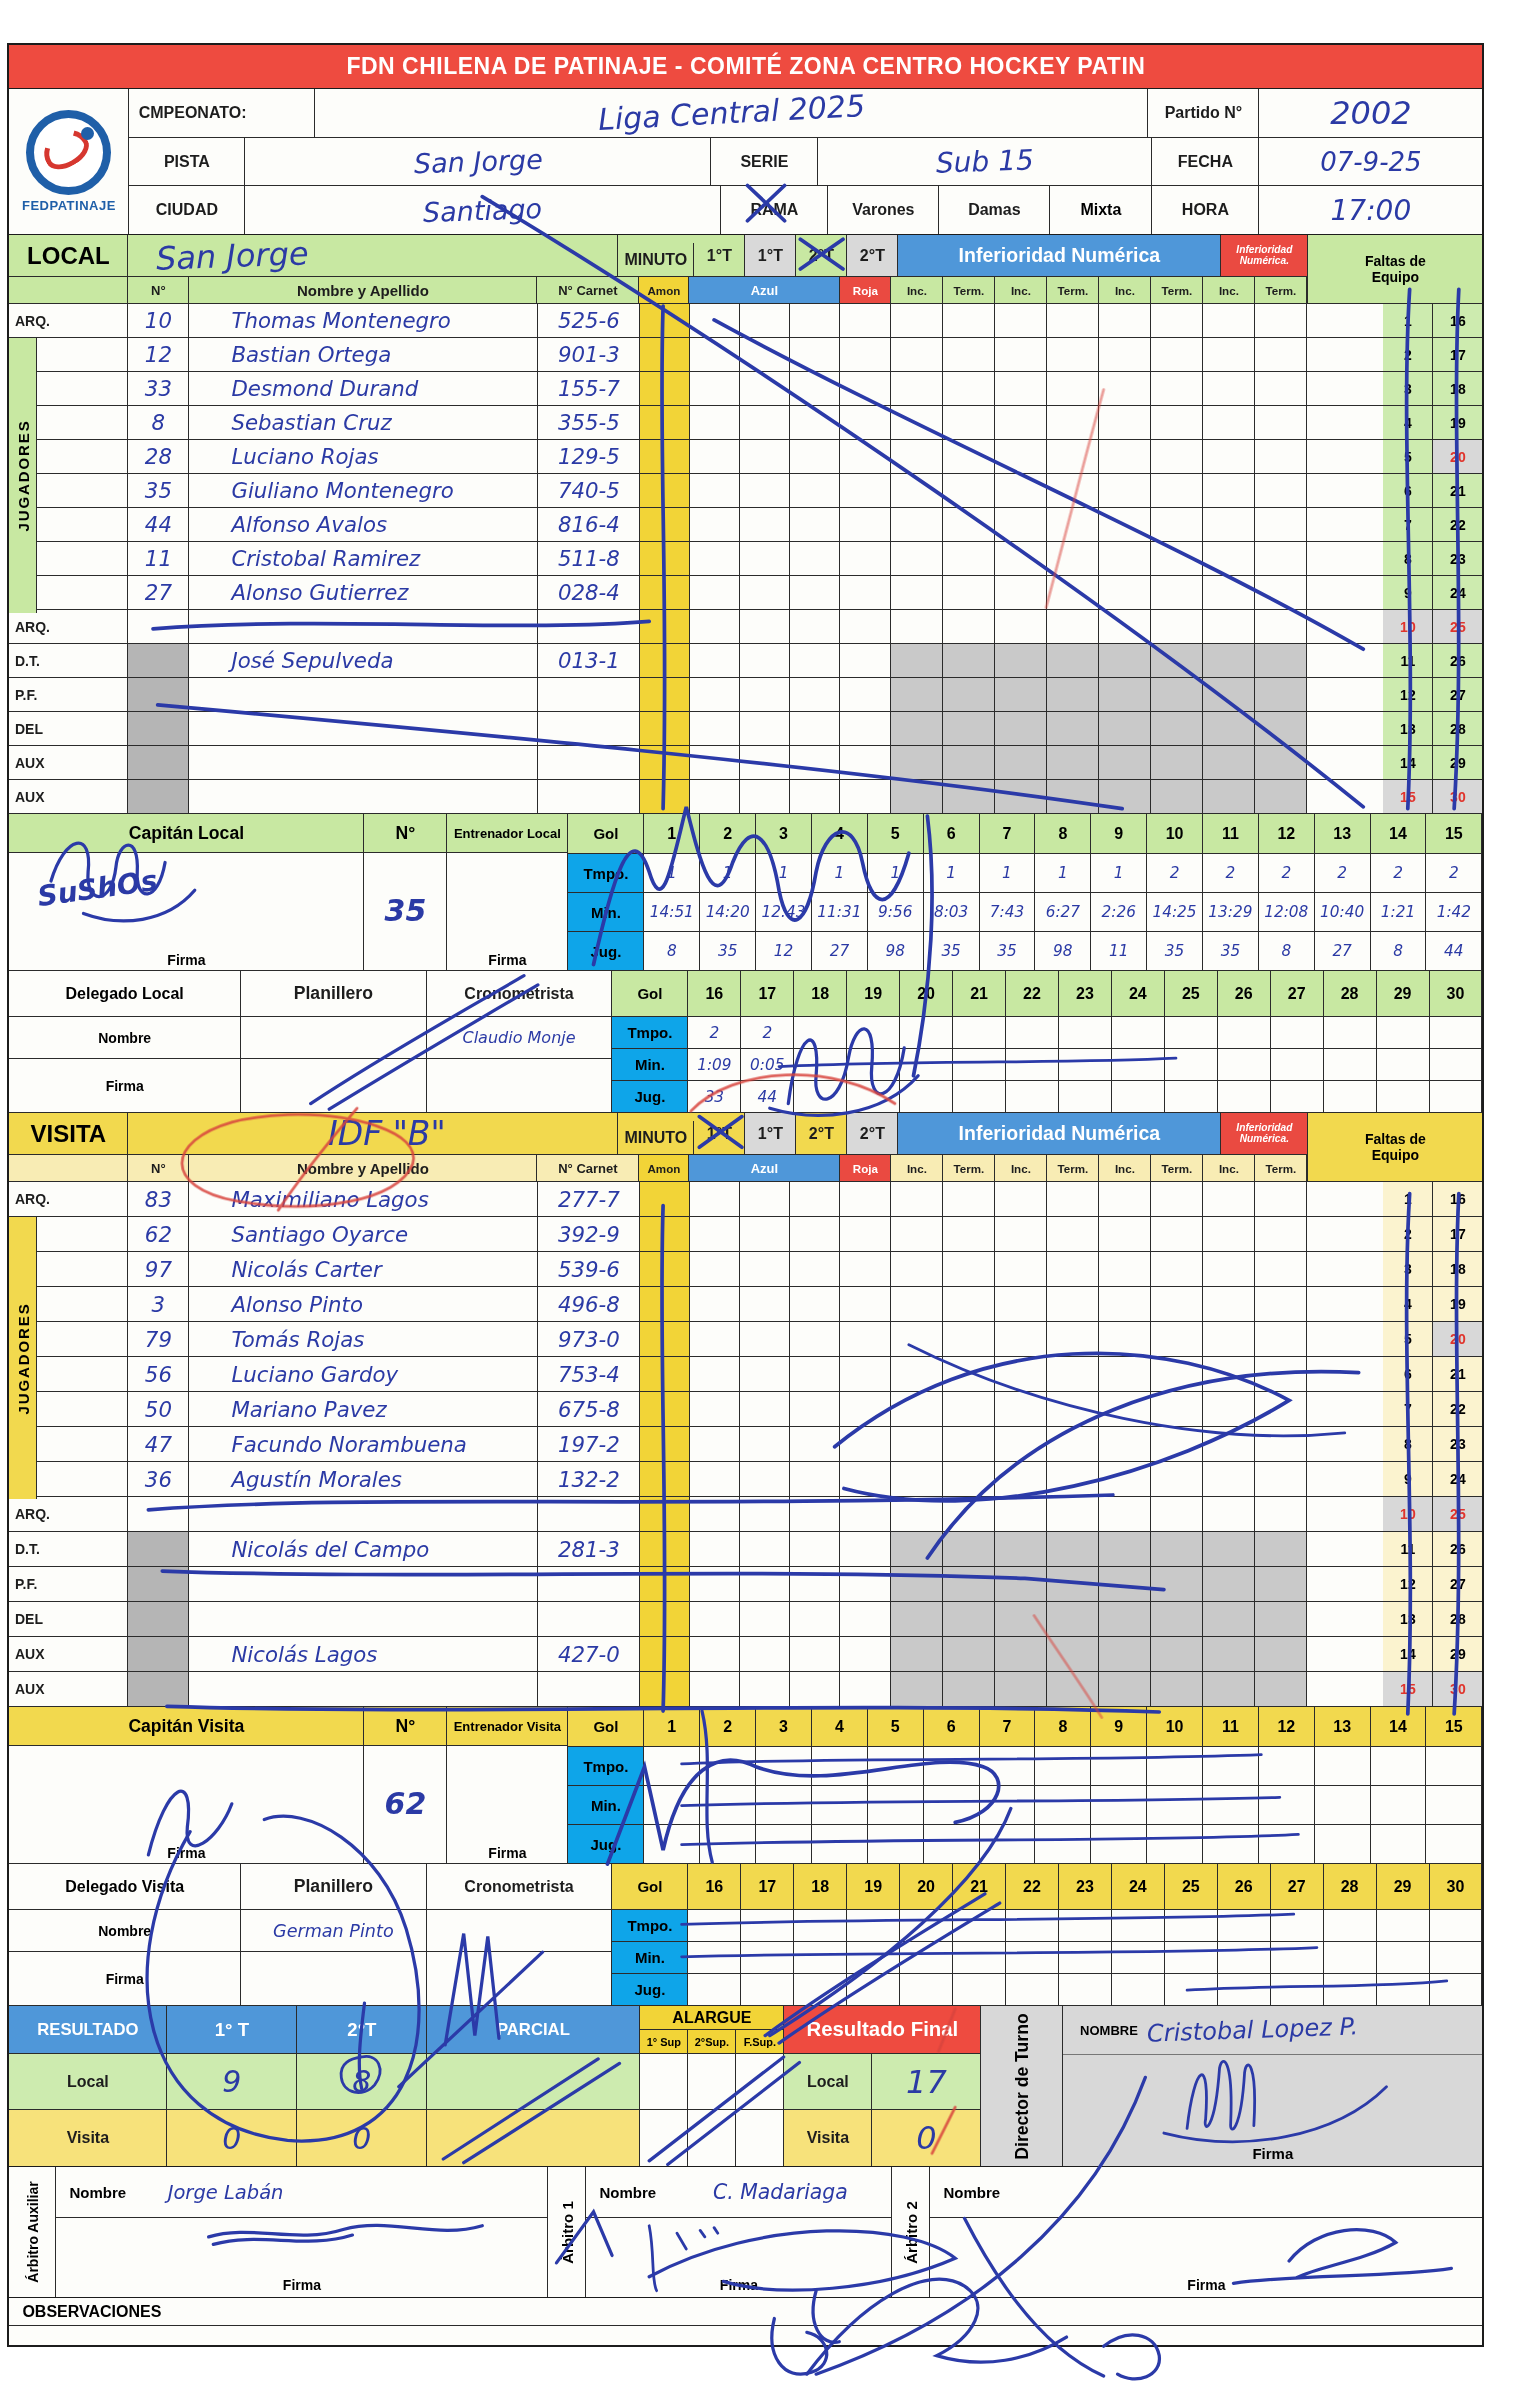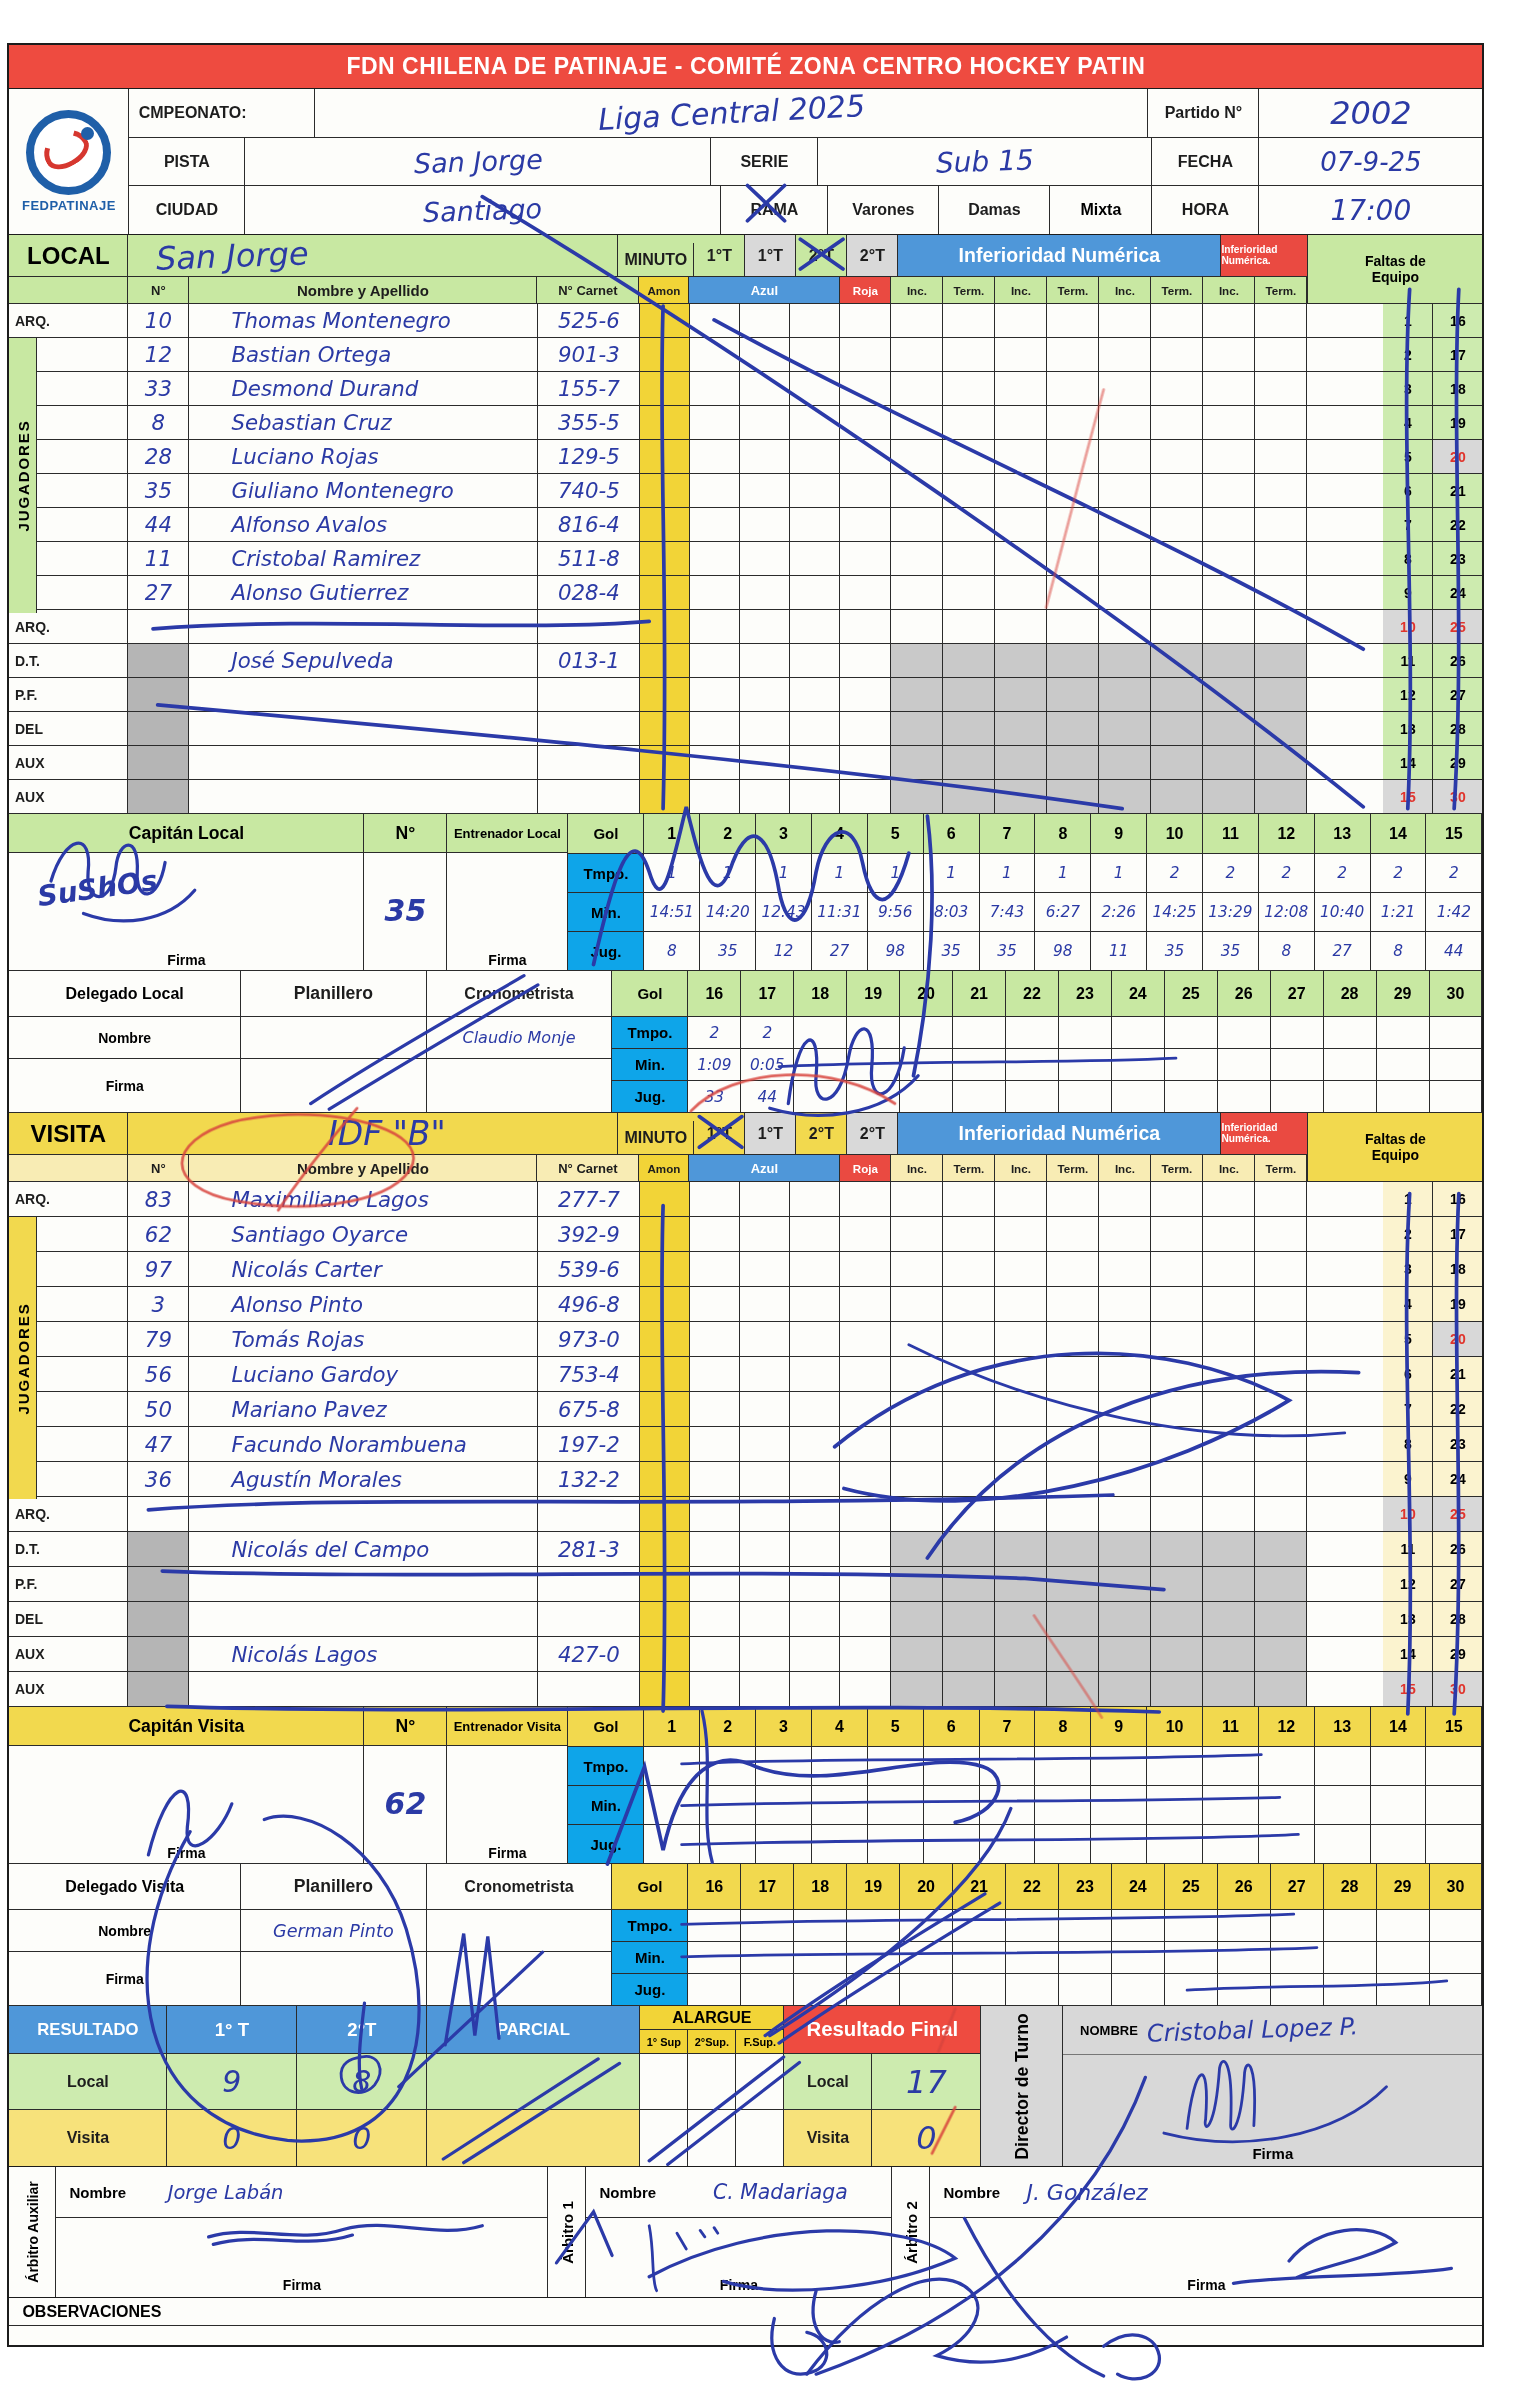--- a/index.html
+++ b/index.html
@@ -32,21 +32,21 @@
   .sh-left{flex:1;display:flex;flex-direction:column;}
   .band{display:flex;height:41px;border-bottom:0.9px solid #2b2b2b;}
   .sub{display:flex;height:26px;}
   .minw{width:76px;margin-top:8px;} .pw{width:51px;} .infa{width:323px;} .infr{width:86px;}
   .faltas-label{width:174px;display:flex;align-items:center;justify-content:center;text-align:center;font-weight:bold;font-size:14px;border-left:0.9px solid #2b2b2b;}
   .chip-azul{background:#4f97d9;color:#fff;} .chip-roja{background:#ea4a41;color:#fff;} .chip-amon{background:#f2d437;}
   .gray{background:#d9d9d9;}
   .local-bg{background:#c8e8a2;} .visita-bg{background:#f2d94e;} .visita-pale{background:#f8ecb4;}
   .secttl{font-weight:bold;font-size:24px;}
   .teamcell{justify-content:flex-start;padding-left:28px;}
-  .infrtxt{font-size:10.2px;line-height:10.2px;text-align:left;color:#fff;font-weight:bold;}
+  .infrtxt{font-size:10.2px;line-height:10.2px;text-align:center;color:#fff;font-weight:bold;font-style:italic;}
   
   .roster{display:flex;position:relative;}
   .rhost{flex:1;}
   .rrow{height:34px;}
   .visita .rrow{height:35px;}
   .rrow .pos{justify-content:flex-start;padding-left:5.6px;font-size:14px;}
   .rrow .nm{justify-content:flex-start;padding-left:42px;}
   .rrow .hw{font-size:21.3px;}
   .amonc{background:#f2d437;}
   .staff .cnum{background:#b5b5b5;} .staff .itc{background:#c9c9c9;}
@@ -1442,21 +1442,20 @@
       <div class="afrow">
           <span>Firma</span>
         </div>
     </div>
     <div class="vert av" style="width:37px;">
         <span style="font-size:15px;">Árbitro 2</span>
       </div>
     <div class="afields" style="flex:1;border-right:none;">
       <div class="anrow">
         <div class="anlabel" style="width:83px;">Nombre</div>
-        <div class="c hw" style="flex:1;font-size:22px;border-right:none;justify-content:flex-start;padding-left:13px;">J. González</div>
       </div>
       <div class="afrow">
           <span>Firma</span>
         </div>
     </div>
   </div>
 
   <div class="obs">
     <div class="o1">OBSERVACIONES</div>
     <div style="flex:1;"></div>

